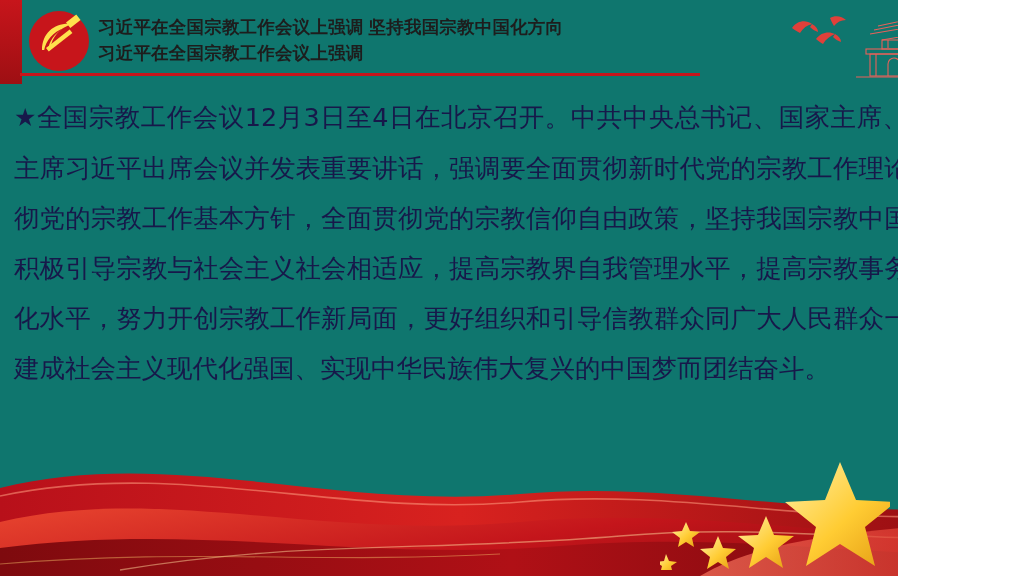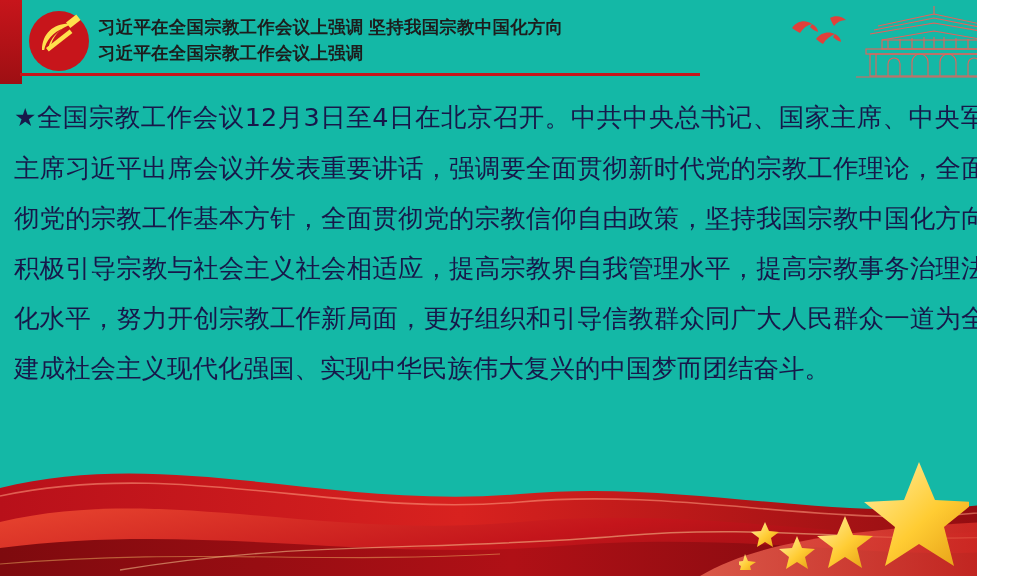--- a/index.html
+++ b/index.html
@@ -8,23 +8,23 @@
     background: #ffffff;
   }
   body {
     width: 1024px;
     height: 576px;
     overflow: hidden;
     font-family: "Liberation Sans", sans-serif;
   }
   .slide {
     position: relative;
-    width: 977px;
+    width: 898px;
     height: 576px;
-    background: #14b8a6;
+    background: #0f766e;
     overflow: hidden;
   }
 
   
   .header {
     position: absolute;
     left: 0;
     top: 0;
     width: 1024px;
     height: 84px;

